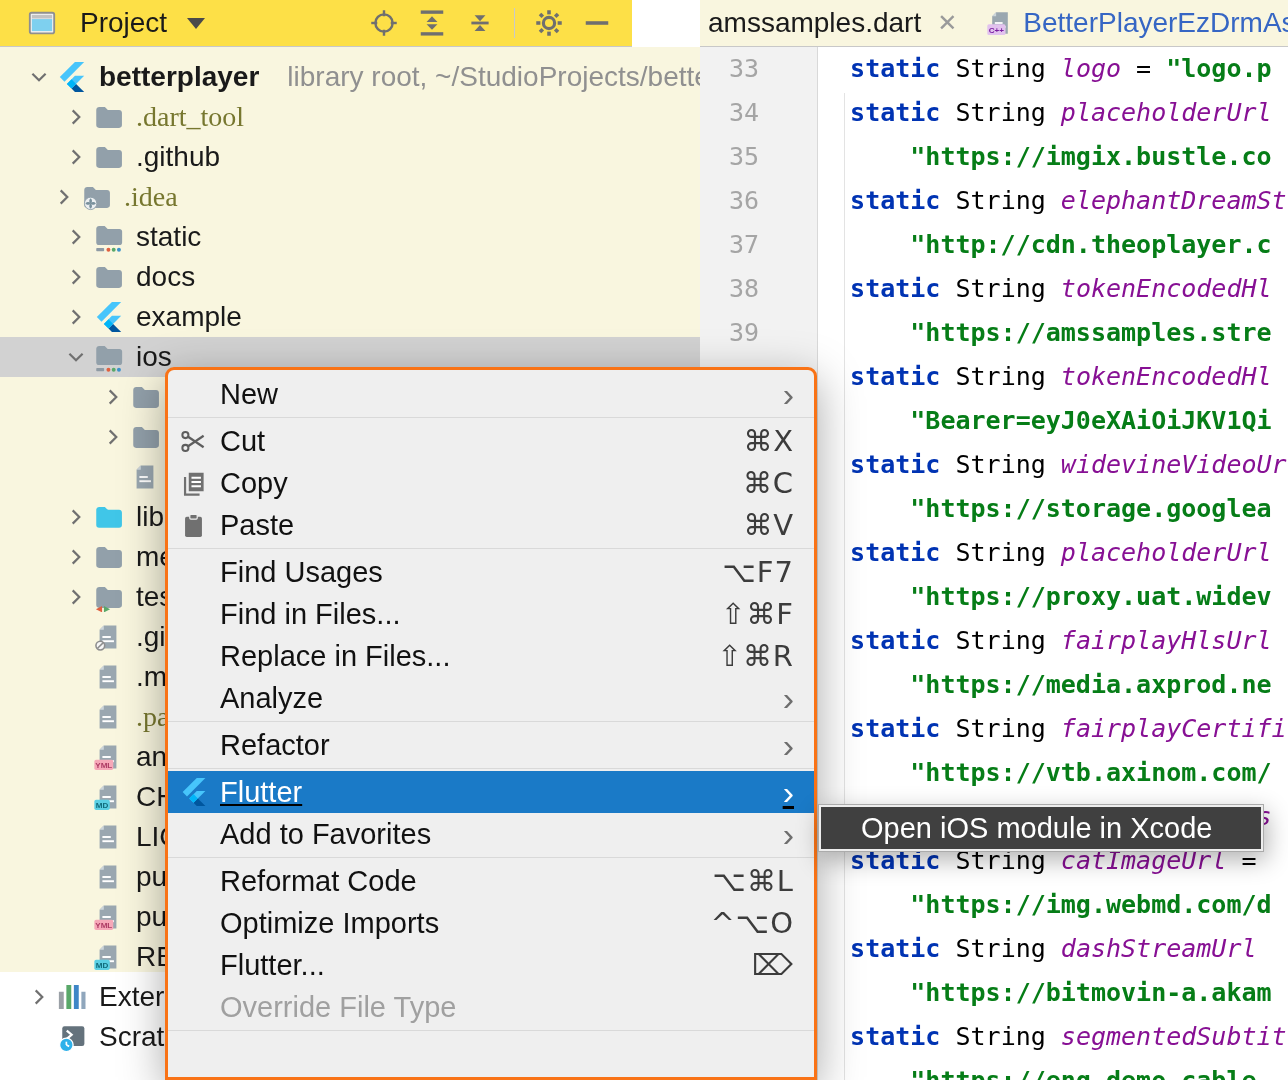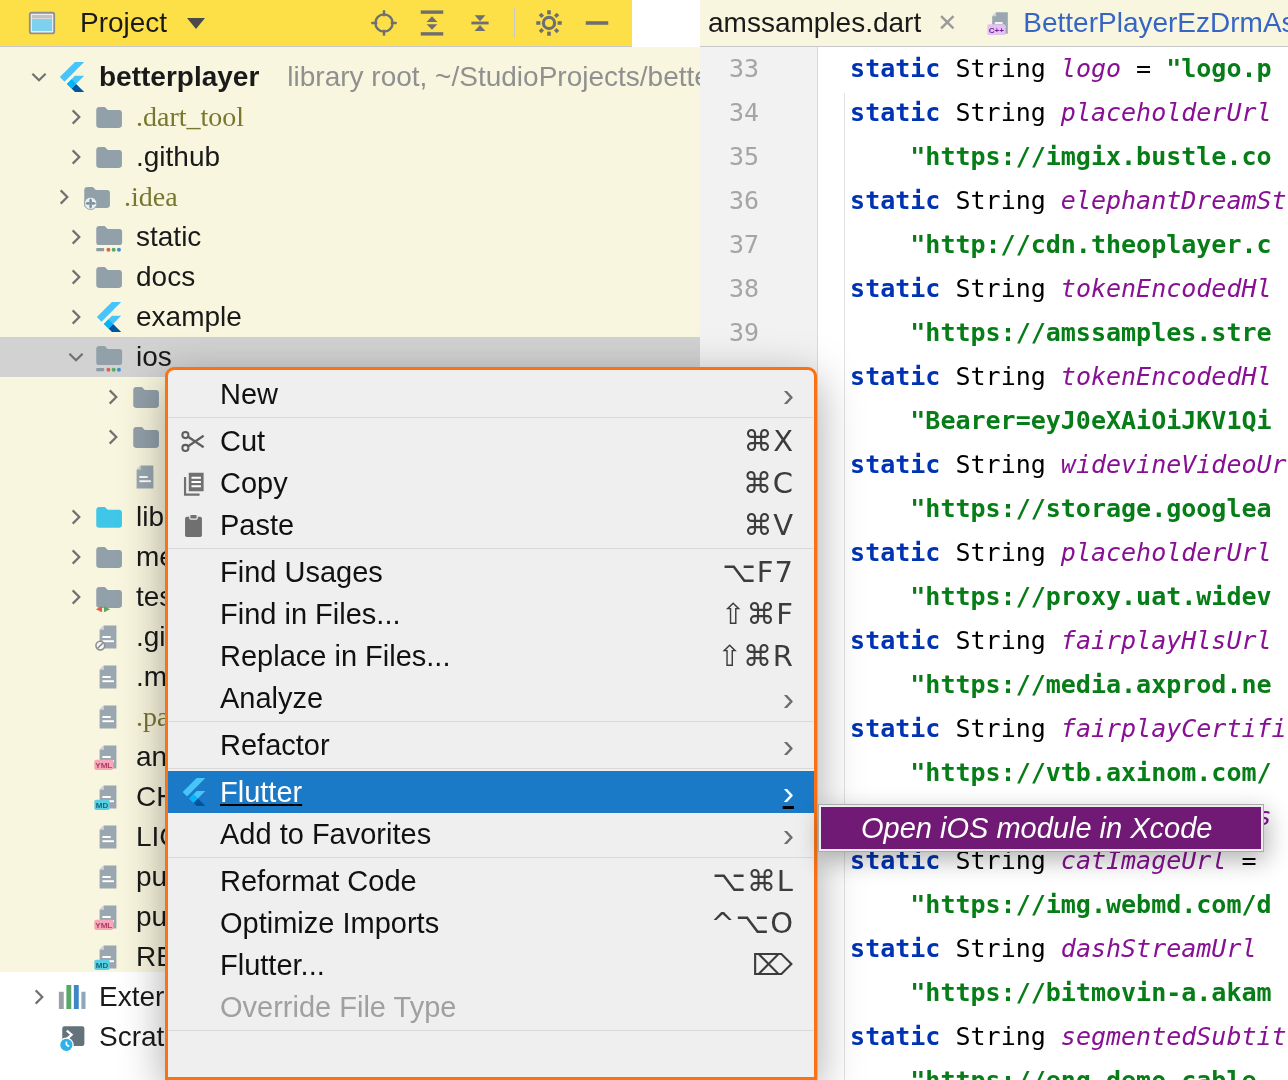--- a/index.html
+++ b/index.html
@@ -68,22 +68,22 @@
   .mi-arrow { margin-left:auto; font-size:34px; color:#6E6E6E; line-height:42px; }
   .mi.hl { background:#1A7AC7;text-decoration:underline; }
   .mi.hl .mi-label, .mi.hl .mi-arrow { color:#FFF; }
   .mi.disabled .mi-label { color:#A0A0A0; }
   .m-div { height:1px; background:#D9D9D9; margin:2px 0; }
 
   
   #submenu { position:absolute; left:818px; top:804px; width:446px; height:48px;
              background:#EDEDED; border:1px solid #ABABAB; padding:2px;
              box-shadow:3px 8px 24px rgba(0,0,0,.3); z-index:6; }
-  #submenu-item { height:42px; background:#701a75; color:#FFF; font-size:29px;
-                  display:flex; align-items:center; padding-left:40px;font-style:italic; }
+  #submenu-item { height:42px; background:#404040; color:#FFF; font-size:29px;
+                  display:flex; align-items:center; padding-left:40px; }
 </style>
 </head>
 <body>
 
 <div id="toolbar">
   <div id="project-selector">
     <span class="tb-btn" id="tw-icon">
         <svg width="30" height="30" viewBox="0 0 16 16" xmlns="http://www.w3.org/2000/svg">
           <rect x="1.5" y="2.5" width="13" height="11" rx="1" fill="#F0F0F0" stroke="#8F8F8F" stroke-width="1"></rect>
      <rect x="2.6" y="3.7" width="10.8" height="1.9" fill="#C2C2C2"></rect>

